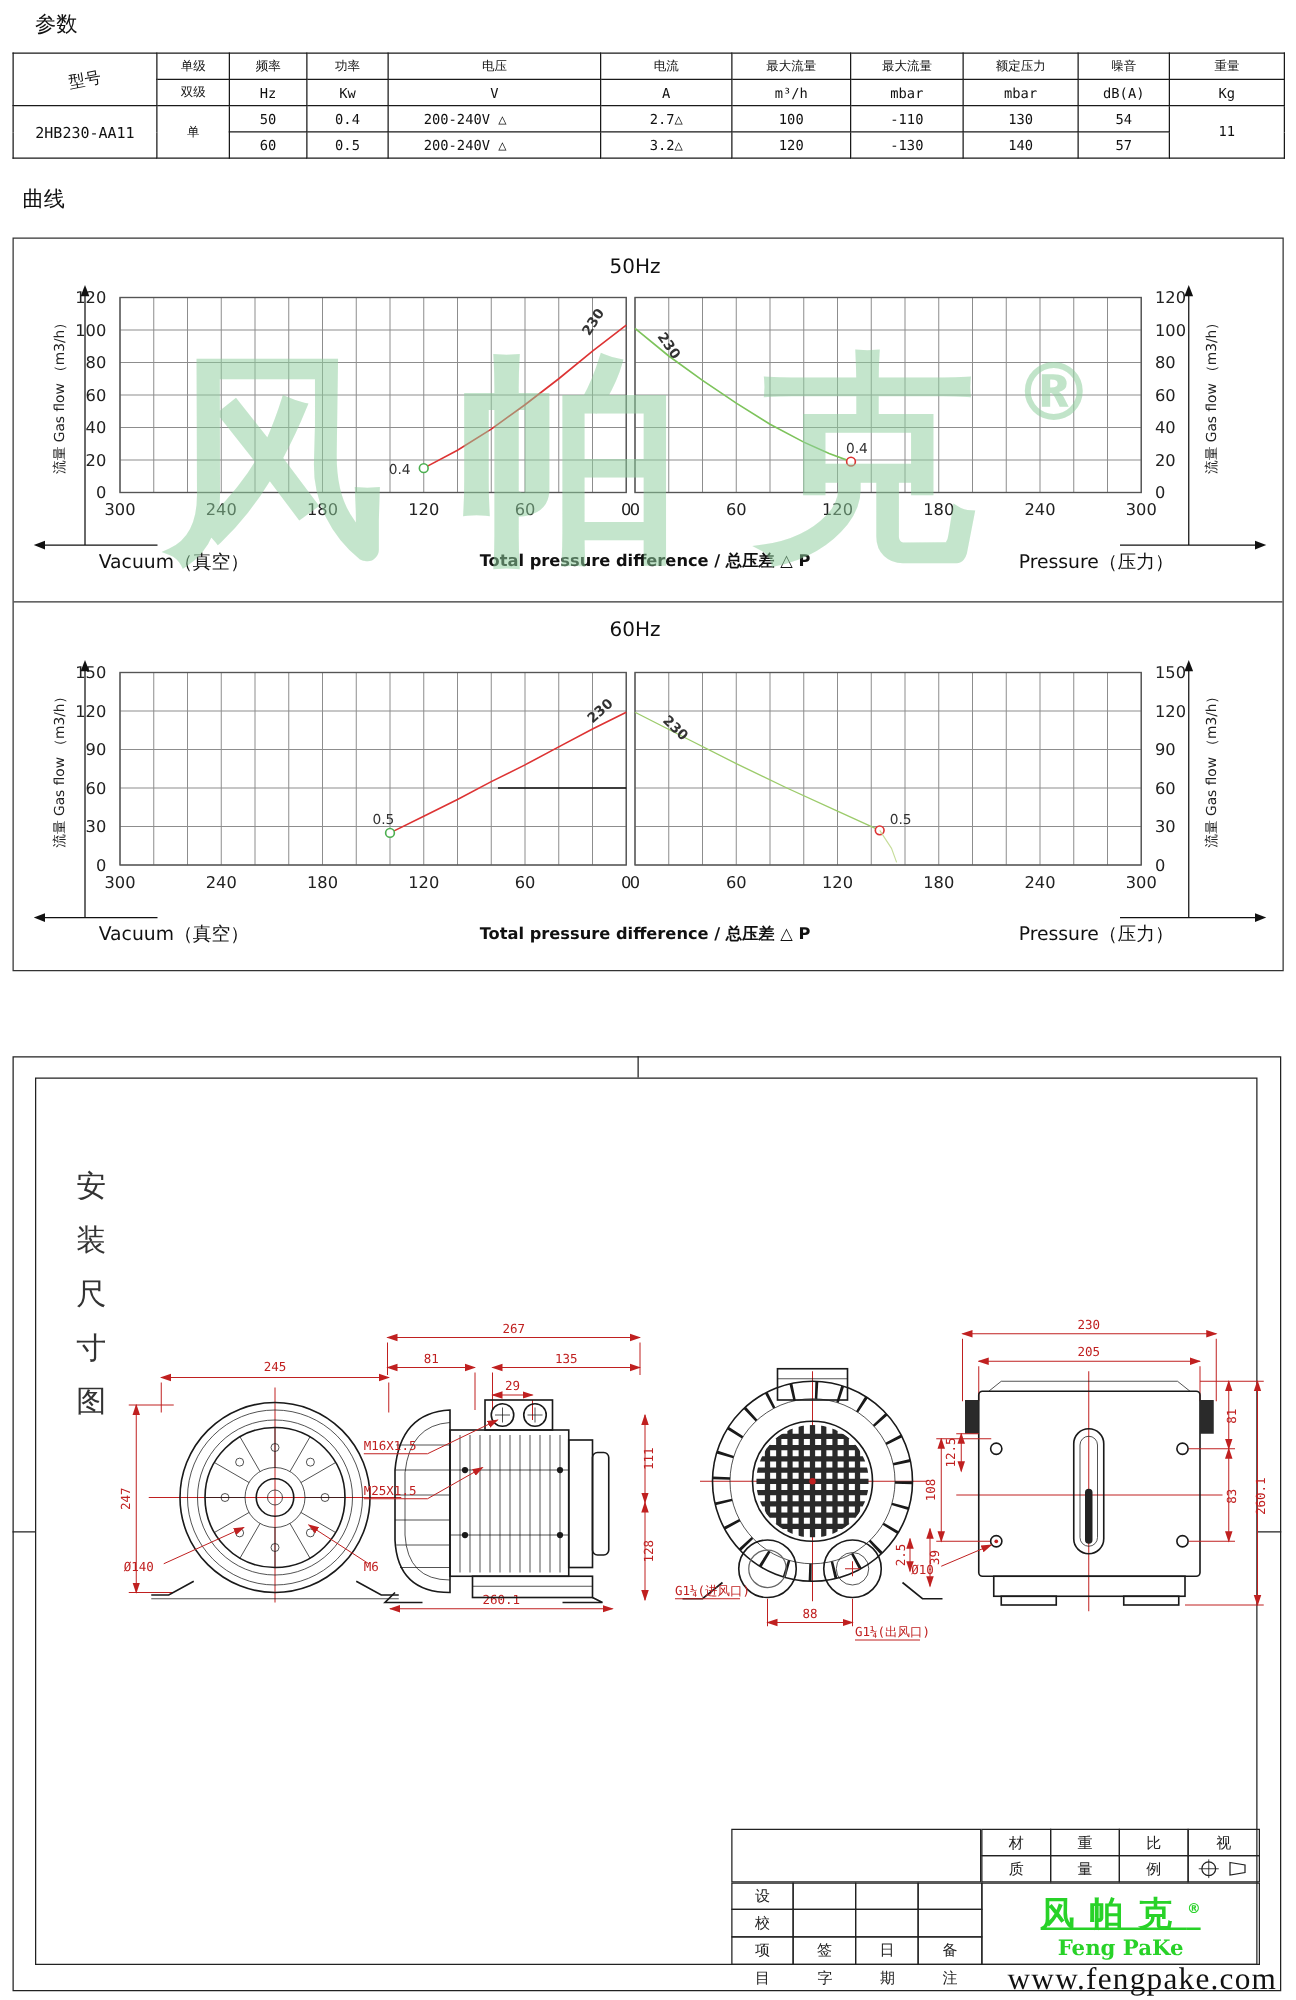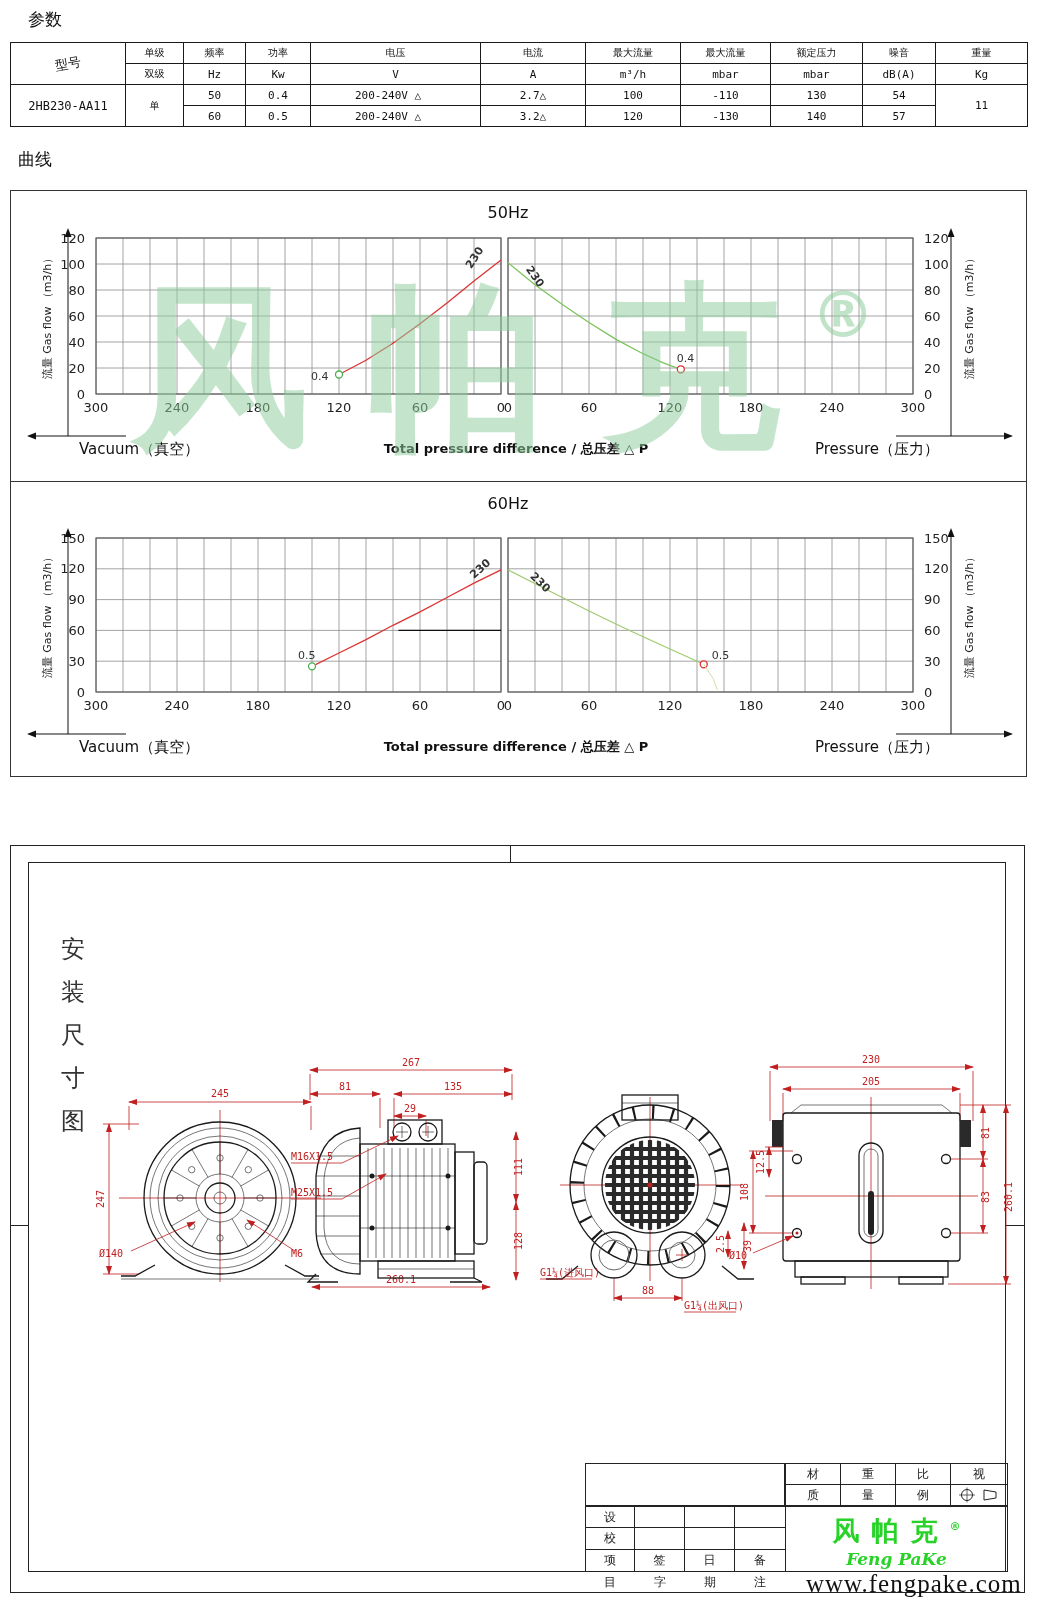--- a/index.html
+++ b/index.html
@@ -7,21 +7,21 @@
         font-family:"DejaVu Sans","Liberation Sans",sans-serif;color:#111;}
   .sec-label{position:absolute;font-size:17px;color:#111;}
   
   table.params{position:absolute;left:10px;top:42px;border-collapse:collapse;table-layout:fixed;
                width:1017px;font-size:11px;}
   table.params td{border:1px solid #1a1a1a;text-align:center;vertical-align:middle;
                   padding:0;height:20px;font-family:"DejaVu Sans Mono",monospace;color:#111;
                   overflow:hidden;white-space:nowrap;}
   table.params td.cn{font-family:"DejaVu Sans",sans-serif;font-size:10px;}
   table.params td.model{font-size:12px;margin-top:20px;}
-  table.params td.volt{text-align:left;padding-left:44px;}
+  table.params td.volt{text-align:left;padding-left:28px;}
   td.model-hdr span{display:inline-block;transform:rotate(-10deg);font-size:13px;}
   
   .charts-wrap{position:absolute;left:10px;top:190px;width:1015px;height:585px;border:1px solid #333;}
   .chart-sec{position:relative;width:1015px;}
   .chart-sec.first{height:290px;border-bottom:1px solid #333;}
   .chart-sec.second{height:294px;}
   .chart-sec svg{display:block;}
   svg text{font-family:"DejaVu Sans","Liberation Sans",sans-serif;}
   .wm{position:absolute;pointer-events:none;line-height:1;white-space:nowrap;}
   .wm-cn{left:120px;top:88px;font-size:178px;font-weight:bold;letter-spacing:58px;color:#8fcf9e;opacity:.52;}
@@ -40,23 +40,23 @@
           font-size:24px;color:#333;text-align:center;}
   .view{position:absolute;}
   .tl{stroke:#1a1a1a;fill:none;stroke-width:1.3;}
   .tm{stroke:#1a1a1a;fill:none;stroke-width:0.6;}
   .rd{stroke:#c02020;fill:none;stroke-width:0.8;}
   .rt{fill:#c02020;font-size:10px;font-family:"DejaVu Sans Mono",monospace;}
   
   .tb-cell{position:absolute;border:1px solid #222;box-sizing:border-box;
            display:flex;align-items:center;justify-content:center;font-size:12px;color:#222;}
   .logo-cell{position:absolute;border:1px solid #222;box-sizing:border-box;text-align:center;}
-  .logo-cn{margin-top:6px;font-size:27px;font-weight:bold;letter-spacing:12px;color:#28d228;}
+  .logo-cn{margin-top:6px;font-size:27px;font-weight:bold;letter-spacing:12px;color:#28d228;text-decoration:underline;}
   .logo-cn sup{font-size:11px;letter-spacing:0;}
-  .logo-en{font-size:17px;font-weight:bold;font-style:italic;font-family:"DejaVu Serif",serif;color:#28d228;}
+  .logo-en{font-size:17px;font-weight:bold;font-family:"DejaVu Serif",serif;color:#28d228;}
   .strip-ch{position:absolute;width:30px;text-align:center;font-size:12px;color:#222;top:729px;}
   .website{position:absolute;left:796px;top:725px;font-family:"Liberation Serif",serif;
            font-size:25px;letter-spacing:1px;color:#111;}
 </style>
 </head>
 <body>
 
 <div class="page">
 
   <div class="sec-label" style="left:28px;top:8px;">参数</div>

